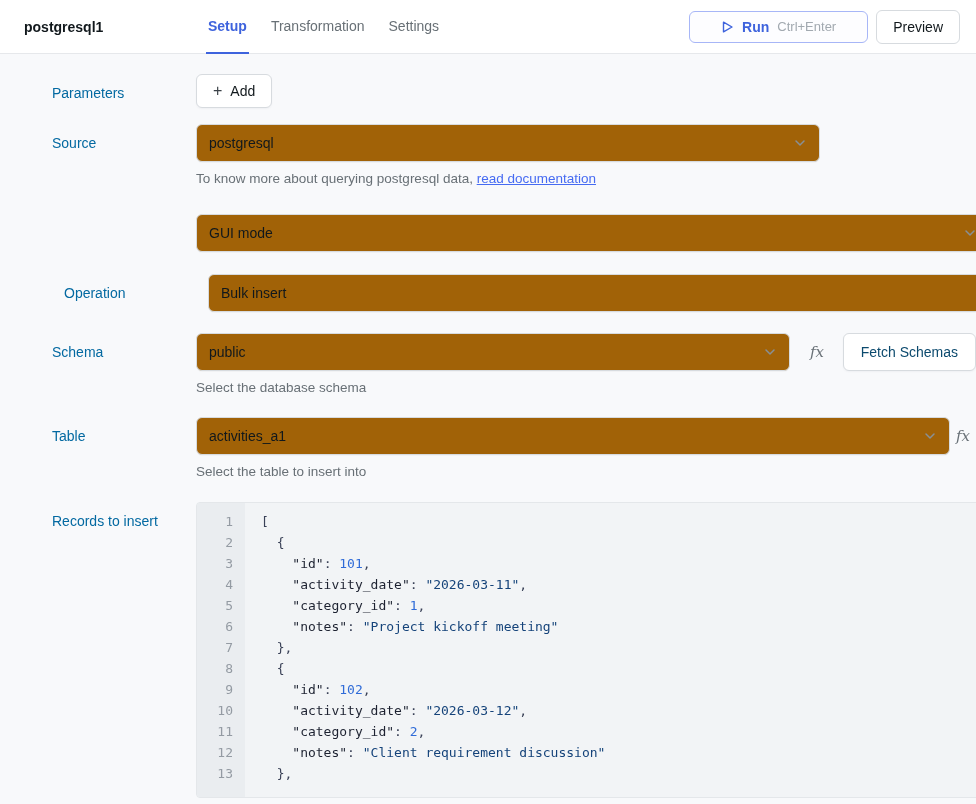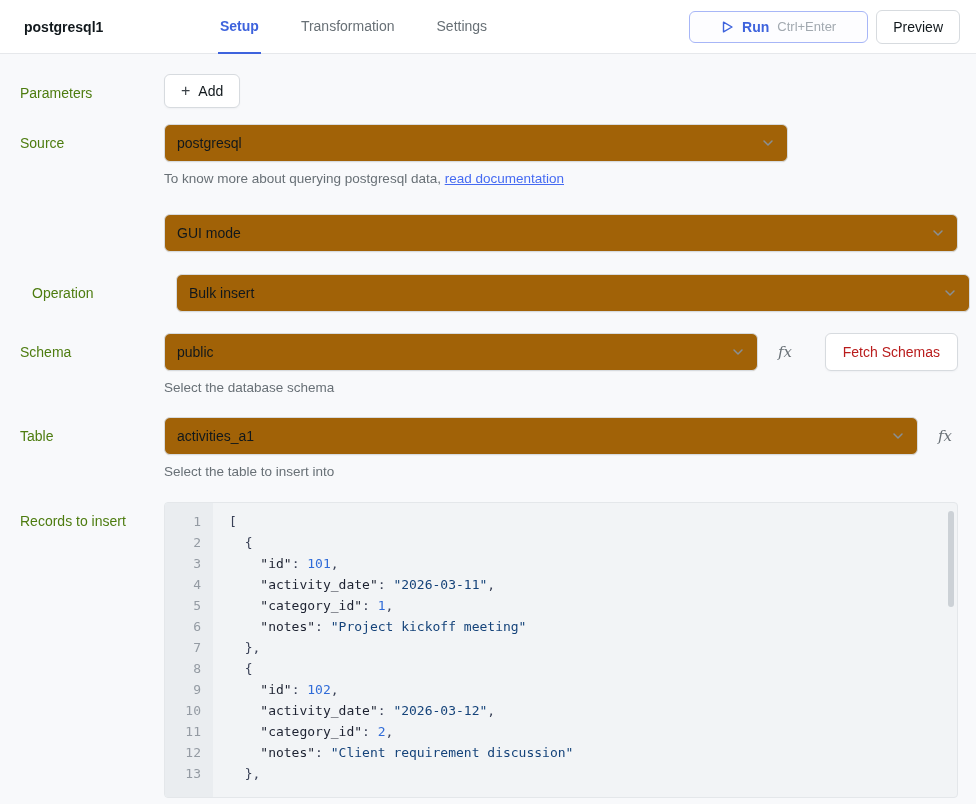--- a/index.html
+++ b/index.html
@@ -13,40 +13,40 @@
 
   
   .header {
     height:54px; background:#ffffff; border-bottom:1px solid #e6e8eb;
     display:flex; align-items:stretch;
   }
   .header-title {
     margin-left:24px; width:168px; display:flex; align-items:center;
     font-size:14px; font-weight:700; color:#11181c;
   }
-  .tabs { display:flex; gap:38px; margin-left:26px; }
+  .tabs { display:flex; gap:20px; margin-left:14px; }
   .tab {
     display:flex; align-items:center; padding:0 2px;
     font-size:14px; color:#687076; cursor:pointer;
     border-bottom:2px solid transparent; margin-bottom:-1px;
   }
   .tab.active { color:#3e63dd; font-weight:600; border-bottom-color:#3e63dd; }
   .header-actions { margin-left:auto; margin-right:16px; display:flex; align-items:center; gap:8px; }
   .btn { border-radius:6px; background:#fff; cursor:pointer; display:flex; align-items:center; }
   .btn-run { gap:8px; padding:7px 31px; border:1px solid #a7b6f7; background:#fdfdff; }
   .run-icon { display:flex; align-items:center; }
   .run-label { color:#3e63dd; font-weight:600; font-size:14px; }
   .run-shortcut { color:#a2a9b0; font-size:13px; }
   .btn-preview { padding:8px 16px; border:1px solid #d7dbdf; font-size:14px; font-weight:500; color:#11181c; }
 
   
   .row { display:flex; }
   .row-label {
     width:164px; flex-shrink:0; padding:10px 10px 0 20px;
-    font-size:14px; color:#4d7c0f; line-height:19px;
+    font-size:14px; color:#0369a1; line-height:19px;margin-left:32px;
   }
   .row-content { width:794px; }
 
   .row-parameters { margin-top:20px; }
   .row-source { margin-top:16px; }
   .row-operation { margin-top:22px;padding-left:12px; }
   .row-schema { margin-top:21px; }
   .row-table { margin-top:22px; }
   .row-records { margin-top:23px; }
 
@@ -74,21 +74,21 @@
 
   .inline-row { display:flex; align-items:center; }
   .fx {
     font-family:"DejaVu Serif", serif; font-style:italic;
     color:#697177; font-size:15px; cursor:pointer;
   }
   .fx-schema { margin-left:20px; }
   .fx-table { margin-left:auto; margin-right:6px; }
   .btn-fetch {
     margin-left:auto; height:38px; padding:0 17px; border:1px solid #d7dbdf;
-    font-size:14px; font-weight:500; color:#b91c1c;
+    font-size:14px; font-weight:500; color:#0c4a6e;
     box-shadow:0 1px 2px rgba(16,24,40,.04);
   }
 
   
   .editor {
     position:relative; width:794px; height:296px; background:#f2f4f6;
     border:1px solid #e4e7ea; border-radius:4px; display:flex; overflow:hidden;
     font-family:"DejaVu Sans Mono", monospace; font-size:13px; line-height:21px;
   }
   .gutter {

